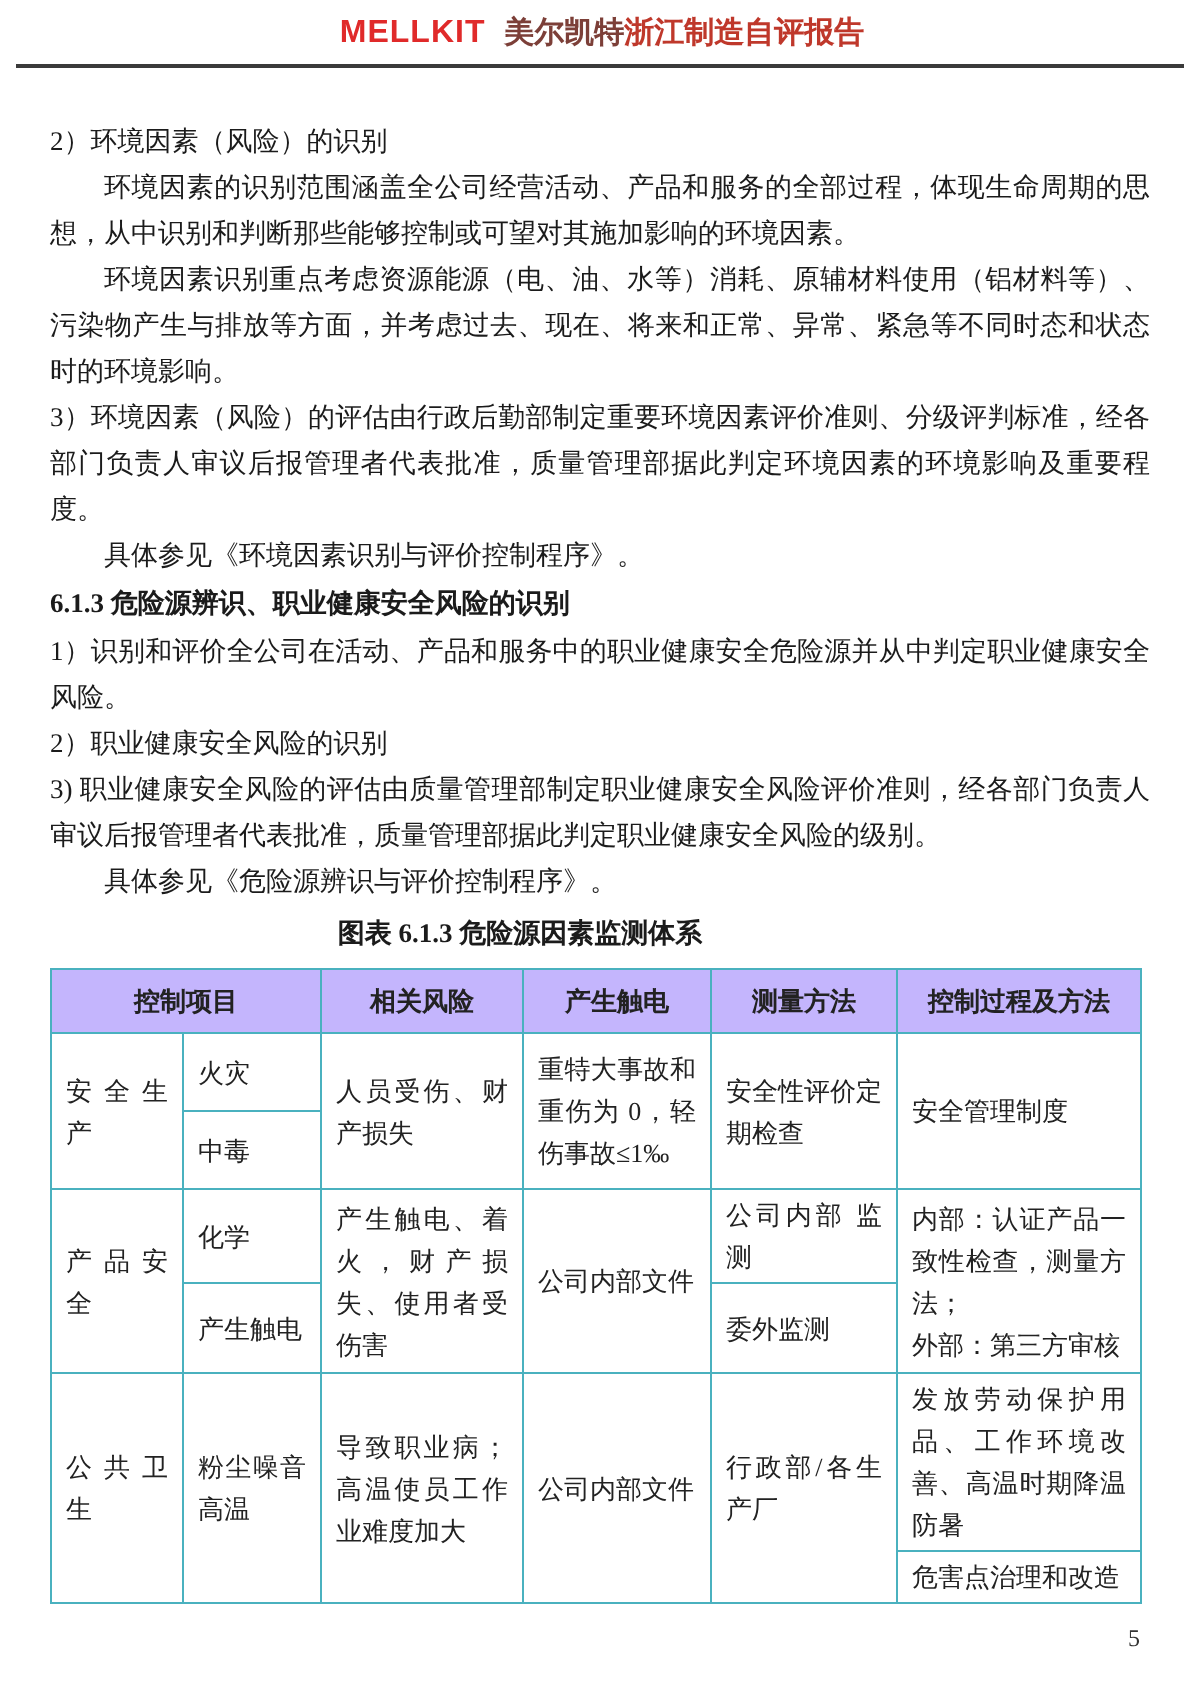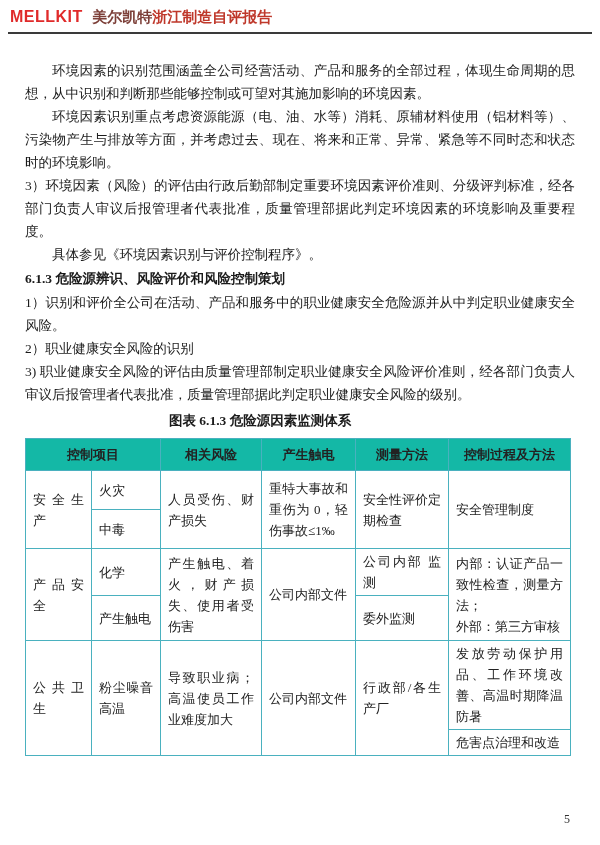--- a/index.html
+++ b/index.html
@@ -17,20 +17,21 @@
     color: #1b1b1b;
   }
   .doc-header {
     position: absolute;
     top: 5px;
     left: 8px;
     width: 584px;
     border-bottom: 2px solid #3a3a3a;
     padding: 0 0 3px 2px;
     white-space: nowrap;
+    text-align: center;
   }
   .brand {
     font-family: "Liberation Sans", sans-serif;
     font-weight: 700;
     font-size: 16px;
     letter-spacing: 0.5px;
     color: #e02a2a;
   }
   .title-dark {
     font-weight: 700;
@@ -73,21 +74,21 @@
     color: #222222;
   }
   table.hazard th, table.hazard td {
     border: 1px solid #4ab1bf;
     padding: 2px 7px;
     vertical-align: middle;
     text-align: justify;
     overflow: hidden;
   }
   table.hazard th {
-    background: #14b8a6;
+    background: #c4b5fd;
     text-align: center;
     font-weight: 700;
     height: 32px;
     padding: 2px 2px;
   }
   td.cc { text-align: center; padding: 2px 3px; }
   tr.h39 { height: 39px; margin-top: 16px; }
   tr.h45 { height: 45px; }
   tr.h72 { height: 72px; }
   tr.h25 { height: 25px; }
@@ -104,30 +105,32 @@
 <body>
 
 <div class="page">
 
   <header class="doc-header">
     <span class="brand">MELLKIT</span>
     <span class="title-dark">美尔凯特</span><span class="title-red">浙江制造自评报告</span>
   </header>
 
   <main class="body-area">
+    <p class="para">2）环境因素（风险）的识别</p>
     <p class="para ind">环境因素的识别范围涵盖全公司经营活动、产品和服务的全部过程，体现生命周期的思想，从中识别和判断那些能够控制或可望对其施加影响的环境因素。</p>
     <p class="para ind">环境因素识别重点考虑资源能源（电、油、水等）消耗、原辅材料使用（铝材料等）、污染物产生与排放等方面，并考虑过去、现在、将来和正常、异常、紧急等不同时态和状态时的环境影响。</p>
     <p class="para">3）环境因素（风险）的评估由行政后勤部制定重要环境因素评价准则、分级评判标准，经各部门负责人审议后报管理者代表批准，质量管理部据此判定环境因素的环境影响及重要程度。</p>
     <p class="para ind">具体参见《环境因素识别与评价控制程序》。</p>
 
-    <h3 class="heading">6.1.3 危险源辨识、风险评价和风险控制策划</h3>
+    <h3 class="heading">6.1.3 危险源辨识、职业健康安全风险的识别</h3>
 
     <p class="para">1）识别和评价全公司在活动、产品和服务中的职业健康安全危险源并从中判定职业健康安全风险。</p>
     <p class="para">2）职业健康安全风险的识别</p>
     <p class="para">3) 职业健康安全风险的评估由质量管理部制定职业健康安全风险评价准则，经各部门负责人审议后报管理者代表批准，质量管理部据此判定职业健康安全风险的级别。</p>
+    <p class="para ind">具体参见《危险源辨识与评价控制程序》。</p>
 
     <div class="tbl-caption">图表 6.1.3 危险源因素监测体系</div>
 
     <table class="hazard">
       <colgroup>
         <col style="width:66px">
         <col style="width:69px">
         <col style="width:101px">
         <col style="width:94px">
         <col style="width:93px">

